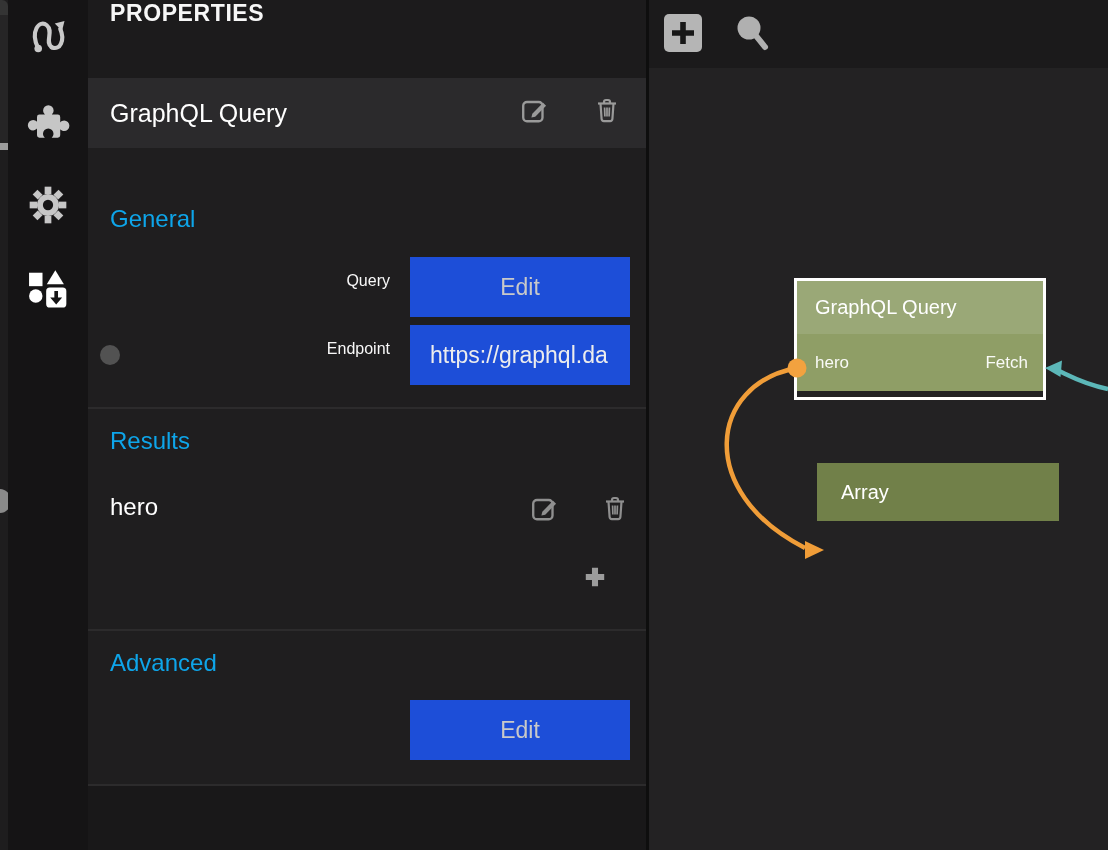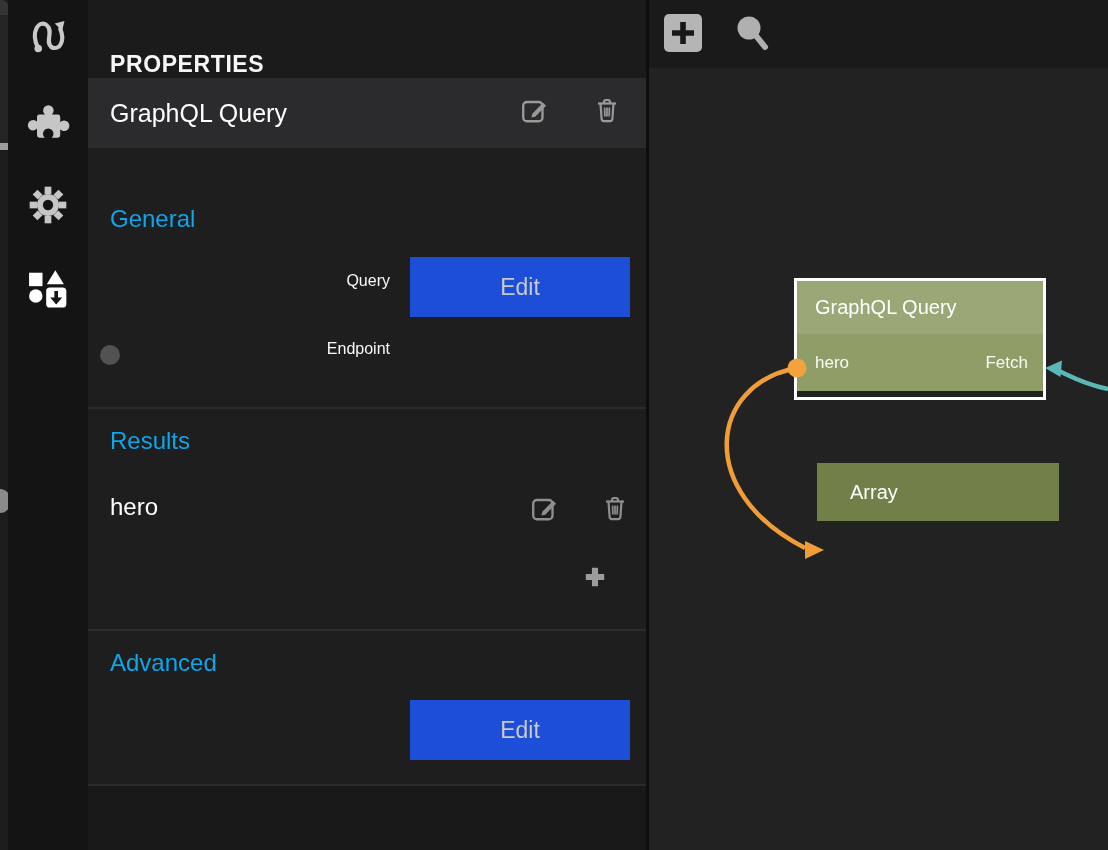--- a/index.html
+++ b/index.html
@@ -13,21 +13,21 @@
   #left-strip .seg    { position:absolute; left:0; top:15px; width:8px; height:128px; background:#262526; }
   #left-strip .notch  { position:absolute; left:0; top:143px; width:8px; height:7px; background:#9d9d9d; }
   #left-strip .handle { position:absolute; left:-11px; top:489px; width:22px; height:24px; background:#8a8a8a; border-radius:50%; }
 
   
   #sidebar { left:8px; top:0; width:80px; height:850px; background:#151415; }
   .side-btn { position:absolute; left:16px; width:48px; height:48px; display:flex; align-items:center; justify-content:center; cursor:pointer; }
 
   
   #props { left:88px; top:0; width:558px; height:850px; background:#1f1e1f; color:#f5f5f5; }
-  #props-header { position:absolute; left:0; top:0; width:558px; height:78px; background:#1c1b1c; display:flex; align-items:flex-end; padding-left:22px; }
+  #props-header { position:absolute; left:0; top:0; width:558px; height:78px; background:#1c1b1c; display:flex; align-items:flex-start; padding-left:22px; }
   #props-header .t { font-size:23px; font-weight:600; letter-spacing:0.6px; color:#f7f7f7; }
   #node-row { position:absolute; left:0; top:78px; width:558px; height:70px; background:#2b2a2c; display:flex; align-items:center; padding-left:22px; }
   #node-row .t { font-size:25px; color:#ffffff; }
   .icon-btn { position:absolute; width:34px; height:34px; display:flex; align-items:center; justify-content:center; cursor:pointer; }
   .sec-head { position:absolute; left:22px; font-size:24px; color:#0ea5e9; }
   .row-label { position:absolute; right:256px; font-size:16px; color:#f8f8f8; text-align:right; white-space:nowrap; }
   .field { position:absolute; left:322px; width:220px; height:60px; background:#1d4ed8; display:flex; align-items:center; }
   .field.btn { justify-content:center; font-size:23px; color:#c9c9c9; cursor:pointer; }
   .field.val { padding-left:20px; font-size:23px; color:#ededed; white-space:nowrap; overflow:hidden; cursor:text; }
   .divider { position:absolute; left:0; width:558px; height:2px; background:#2c2b2c; }
@@ -41,21 +41,21 @@
   
   #canvas { left:649px; top:0; width:459px; height:850px; background:#232223; }
   #canvas-toolbar { position:absolute; left:0; top:0; width:459px; height:68px; background:#1b1a1b; }
   .tool-btn { position:absolute; top:14px; width:38px; height:38px; cursor:pointer; }
 
   .node { position:absolute; z-index:2; cursor:grab; }
   #node-graphql { left:145px; top:278px; width:252px; height:122px; border:3px solid #ffffff; }
   #node-graphql .hd { height:53px; background:#9aa877; display:flex; align-items:center; padding-left:18px; }
   #node-graphql .bd { height:57px; background:#8f9e66; display:flex; align-items:center; justify-content:space-between; padding:0 15px 0 18px; }
   #node-array { left:168px; top:463px; width:242px; height:118px; }
-  #node-array .hd { height:58px; background:#718049; display:flex; align-items:center; padding-left:33px; }
+  #node-array .hd { height:58px; background:#718049; display:flex; align-items:center; padding-left:24px; }
   #node-array .bd { height:60px; background:#697543; display:flex; align-items:center; padding-left:17px; }
   .node-title { font-size:20px; color:#ffffff; }
   .port { font-size:17px; color:rgba(255,255,255,0.95); cursor:crosshair; }
 
   #wires { position:absolute; left:0; top:0; width:459px; height:850px; z-index:3; pointer-events:none; }
   #wires .hit { pointer-events:stroke; cursor:pointer; }
 </style>
 </head>
 <body>
 
@@ -138,20 +138,21 @@
         <line x1="16.4" y1="12.5" x2="16.1" y2="21.5"></line>
       </g>
     </svg>
   </div>
 
   <div class="sec-head" style="top:205px">General</div>
   <div class="row-label" style="top:272px">Query</div>
   <div class="field btn" style="top:257px">Edit</div>
   <div id="conn-dot"></div>
   <div class="row-label" style="top:340px">Endpoint</div>
+  <div class="field val" style="top:325px">https://graphql.da</div>
   <div class="divider" style="top:407px"></div>
 
   <div class="sec-head" style="top:427px">Results</div>
   <div id="hero-label">hero</div>
   <div class="icon-btn" style="left:440px; top:491px;">
     <svg width="30" height="30" viewBox="0 0 28 28">
       <rect x="3" y="6.5" width="18" height="18" rx="3.5" fill="none" stroke="#8f8f8f" stroke-width="2.2"></rect>
       <path d="M11.5 17.5 L21.5 7.2 L24.3 10 L14.2 20.2 L10.6 21.1 Z" fill="#8f8f8f"></path>
     </svg>
   </div>

